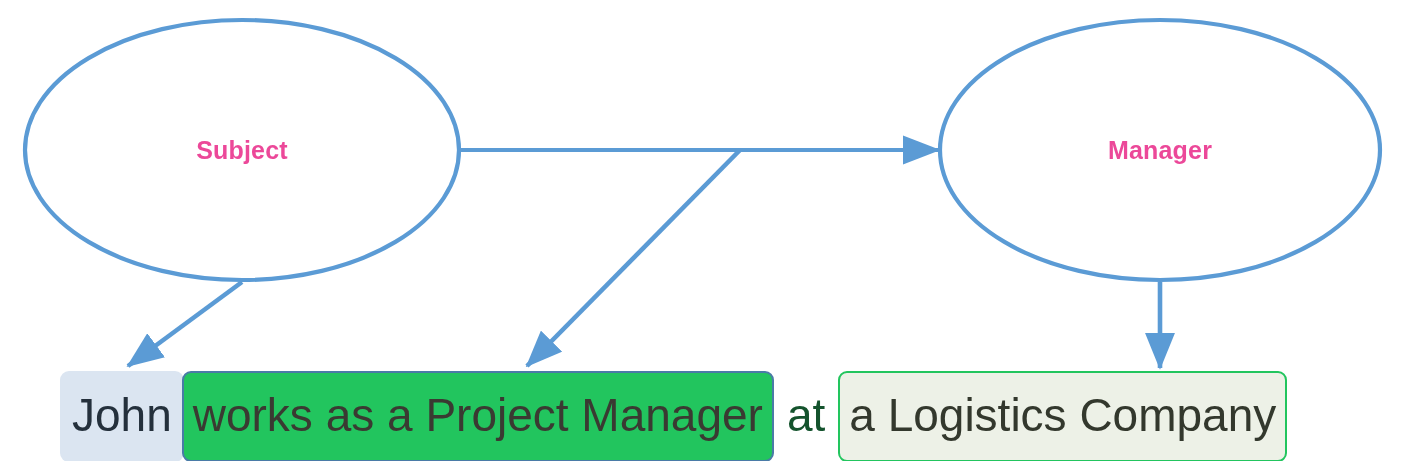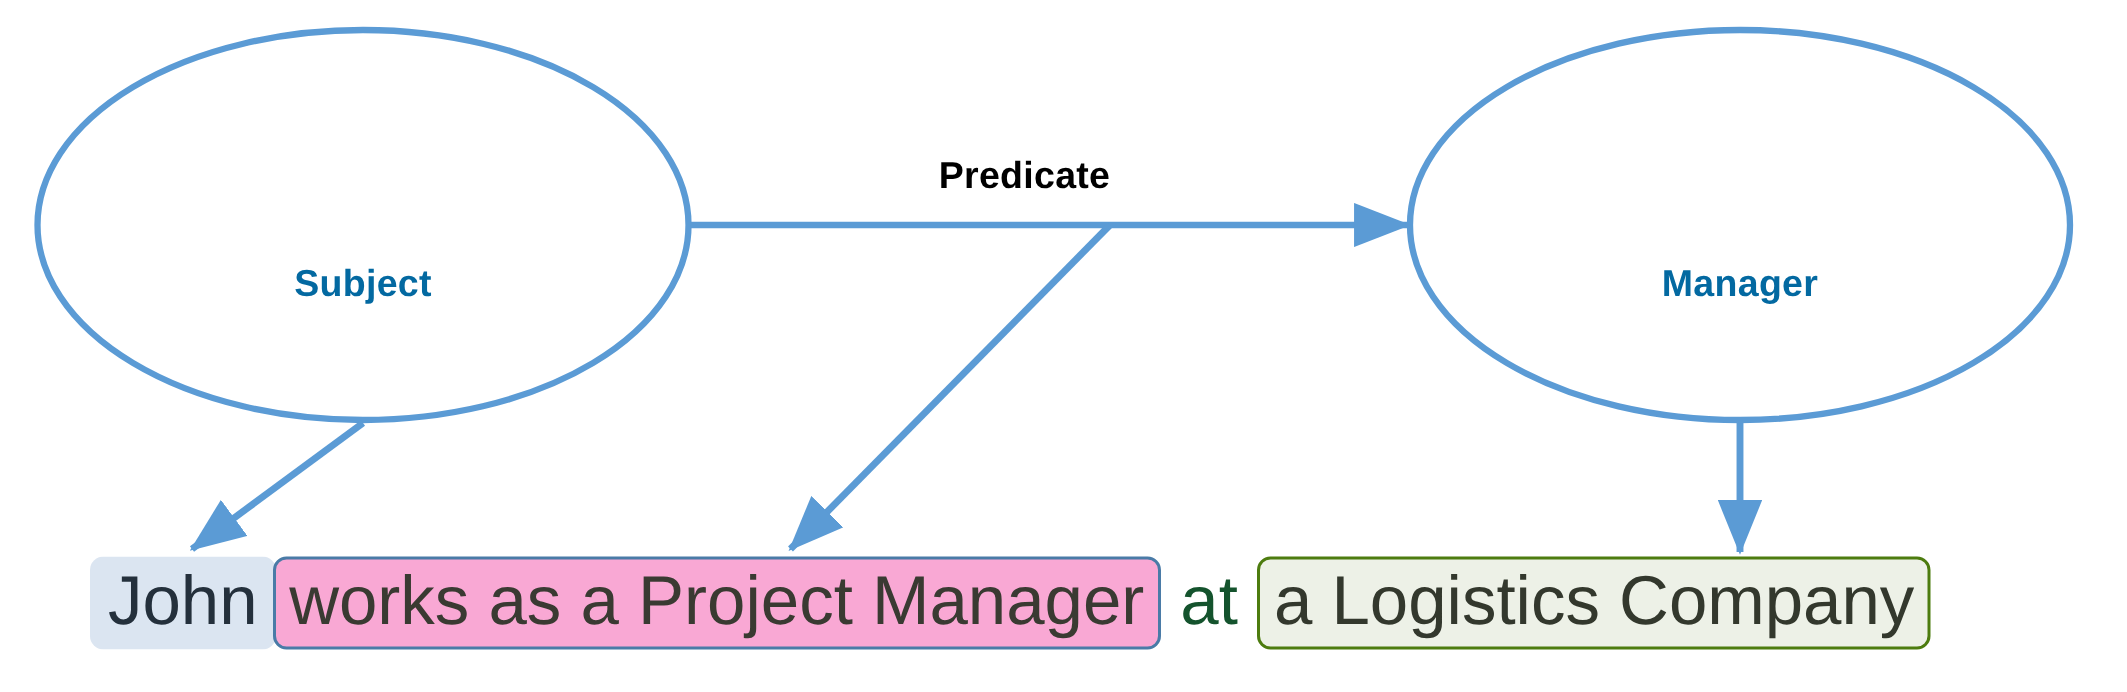--- a/index.html
+++ b/index.html
@@ -24,42 +24,41 @@
     left: 0;
     top: 0;
     width: 1418px;
     height: 461px;
   }
   .node-label {
     position: absolute;
     font-family: "Liberation Sans", sans-serif;
     font-weight: bold;
     font-size: 25px;
-    color: #0369a1;
+    color: #ec4899;
     letter-spacing: 0.2px;
     white-space: nowrap;
     text-align: left;
     transform: translate(-50%, -50%);
-    margin-top: 40px;
   }
   .edge-label {
     position: absolute;
     font-family: "Liberation Sans", sans-serif;
     font-weight: bold;
     font-size: 25px;
     color: #000000;
     letter-spacing: 0.2px;
     white-space: nowrap;
     transform: translate(-50%, -50%);
   }
   #sentence-row {
     position: absolute;
     left: 60px;
     top: 371px;
-    height: 62px;
+    height: 91px;
     display: flex;
     flex-direction: row;
     align-items: stretch;
   }
   .token {
     display: flex;
     align-items: center;
     justify-content: center;
     font-family: "Liberation Sans", sans-serif;
     font-weight: normal;
@@ -69,37 +68,37 @@
     box-sizing: border-box;
   }
   .token-subject {
     background: #dbe5f1;
     color: #24303c;
     border-radius: 9px;
     padding: 0 10px 4px 10px;
     border: 2px solid transparent;
   }
   .token-predicate {
-    background: #f9a8d4;
+    background: #22c55e;
     color: #3a3a32;
     border: 2px solid #4a7ba7;
     border-radius: 9px;
     padding: 0 9px 4px 9px;
     margin-left: -2px;
   }
   .token-plain {
     color: #14532d;
     background: transparent;
     padding: 0 11px 4px 11px;
     border: 2px solid transparent;
   }
   .token-object {
     background: #edf1e7;
     color: #33382d;
-    border: 2px solid #4d7c0f;
+    border: 2px solid #22c55e;
     border-radius: 9px;
     padding: 0 9px 4px 9px;
   }
 </style>
 </head>
 <body>
 
 <div id="canvas">
 
   <svg id="svg-layer" viewBox="0 0 1418 461" xmlns="http://www.w3.org/2000/svg">
@@ -122,21 +121,20 @@
 
     <line x1="740" y1="150" x2="527" y2="366" stroke="#5b9bd5" stroke-width="4.6" marker-end="url(#arrowhead-slim)"></line>
 
     <line x1="1160" y1="282" x2="1160" y2="368" stroke="#5b9bd5" stroke-width="4.6" marker-end="url(#arrowhead-slim)"></line>
   </svg>
 
   <div class="node-label" style="left:242px; top:150px;">Subject</div>
 
   <div class="node-label" style="left:1160px; top:150px;">Manager</div>
 
-  <div class="edge-label" style="left:683px; top:118px;">Predicate</div>
 
   <div id="sentence-row">
     <span class="token token-subject">John</span>
     <span class="token token-predicate">works as a Project Manager</span>
     <span class="token token-plain">at</span>
     <span class="token token-object">a Logistics Company</span>
   </div>
 
 </div>
 

